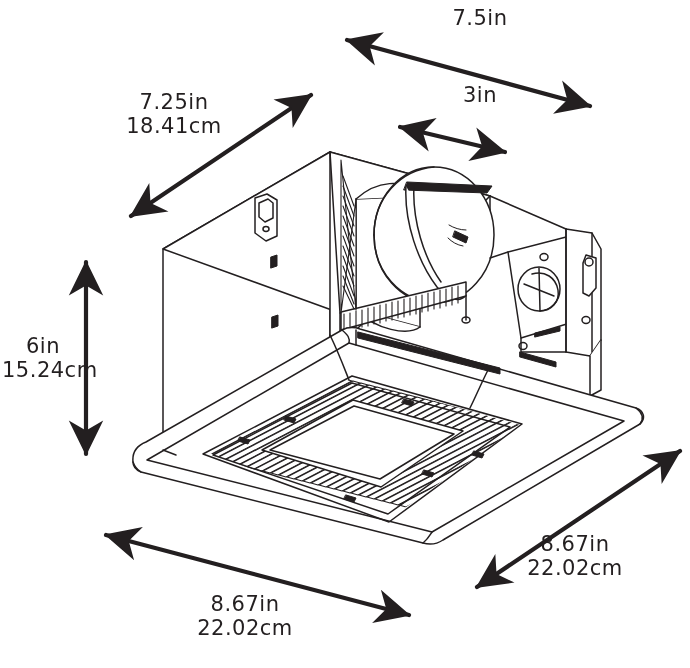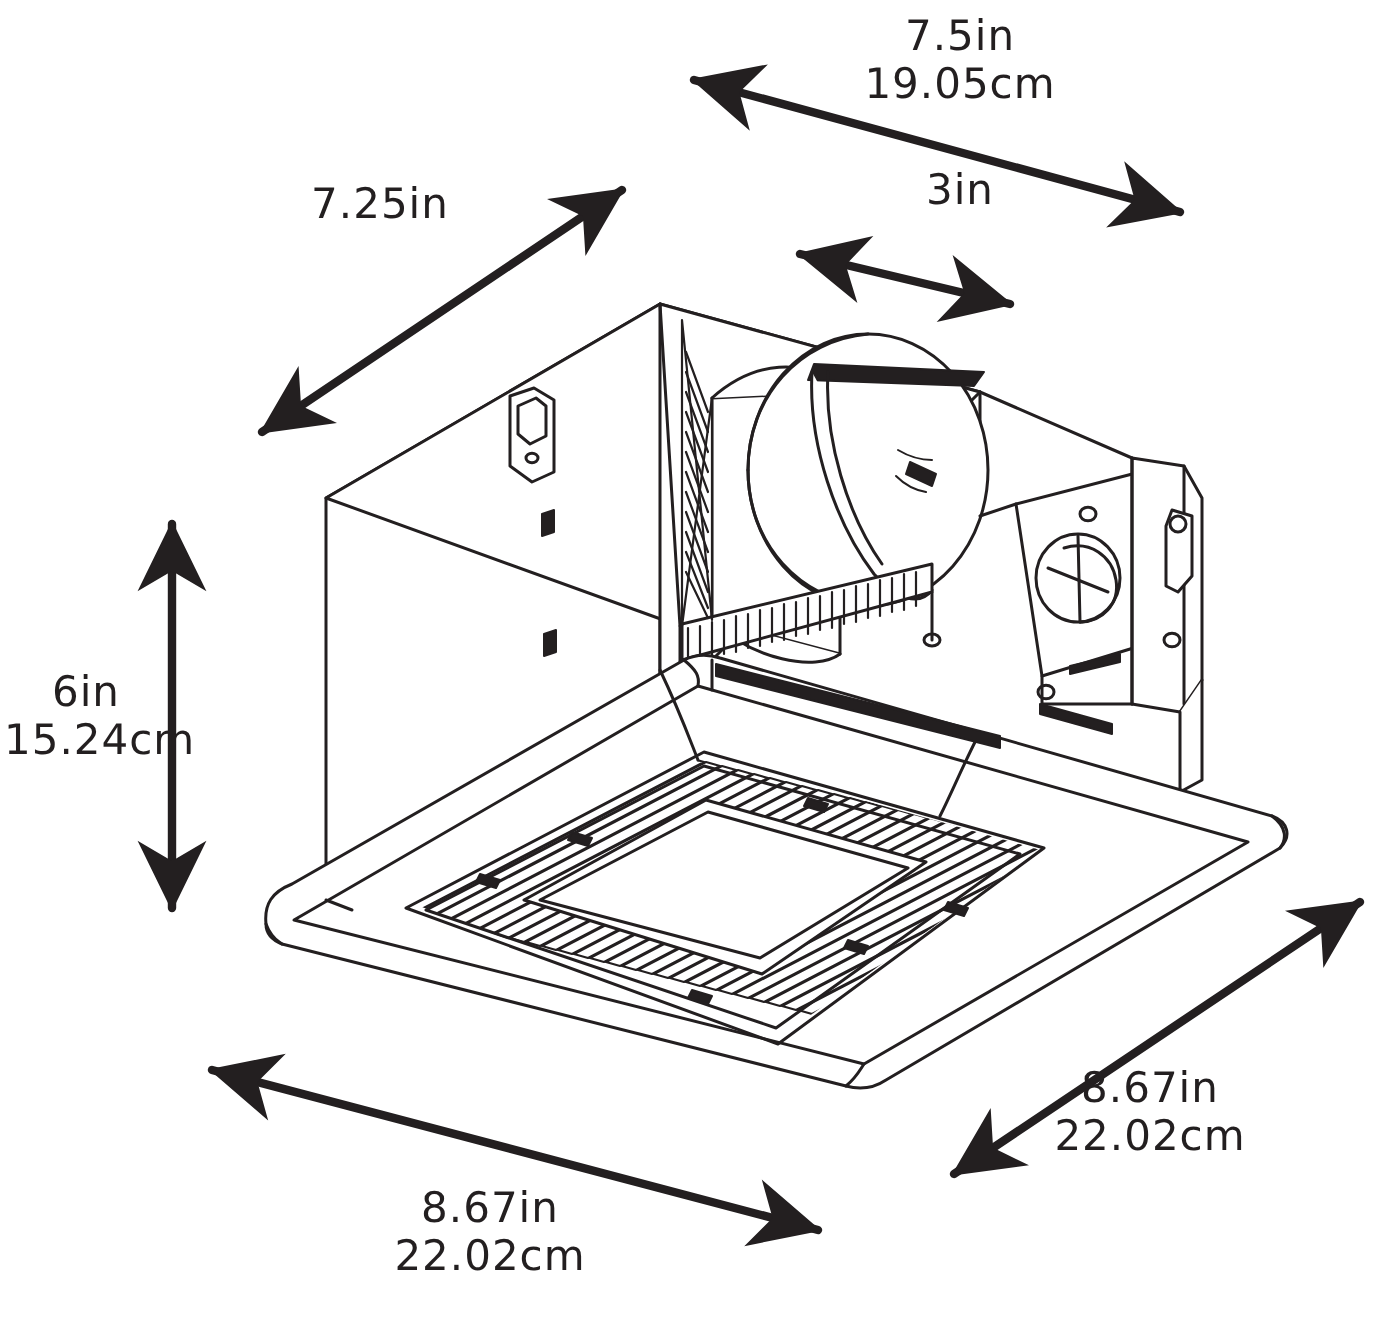--- a/index.html
+++ b/index.html
@@ -252,29 +252,29 @@
         <line x1="86" y1="262" x2="86" y2="454"></line>
         <line x1="106" y1="535" x2="409" y2="615"></line>
         <line x1="680" y1="451" x2="477" y2="587"></line>
       </g>
 
     </g>
   </svg>
 
   <div class="dim-label" style="left:400px; top:6px; width:160px;">
     <span class="ln">7.5in</span>
-    <span class="ln">19.05cm</span>
   </div>
 
   <div class="dim-label" style="left:400px; top:83px; width:160px;text-align:center;">
     <span class="ln">3in</span>
   </div>
 
-  <div class="dim-label" style="left:110px; top:90px; width:160px;">
+  <div class="dim-label" style="left:94px; top:90px; width:160px;">
     <span class="ln">7.25in</span>
+    <span class="ln">18.41cm</span>
   </div>
 
   <div class="dim-label" style="left:2px; top:334px; width:82px;">
     <span class="ln">6in</span>
     <span class="ln">15.24cm</span>
   </div>
 
   <div class="dim-label" style="left:165px; top:592px; width:160px;">
     <span class="ln">8.67in</span>
     <span class="ln">22.02cm</span>

